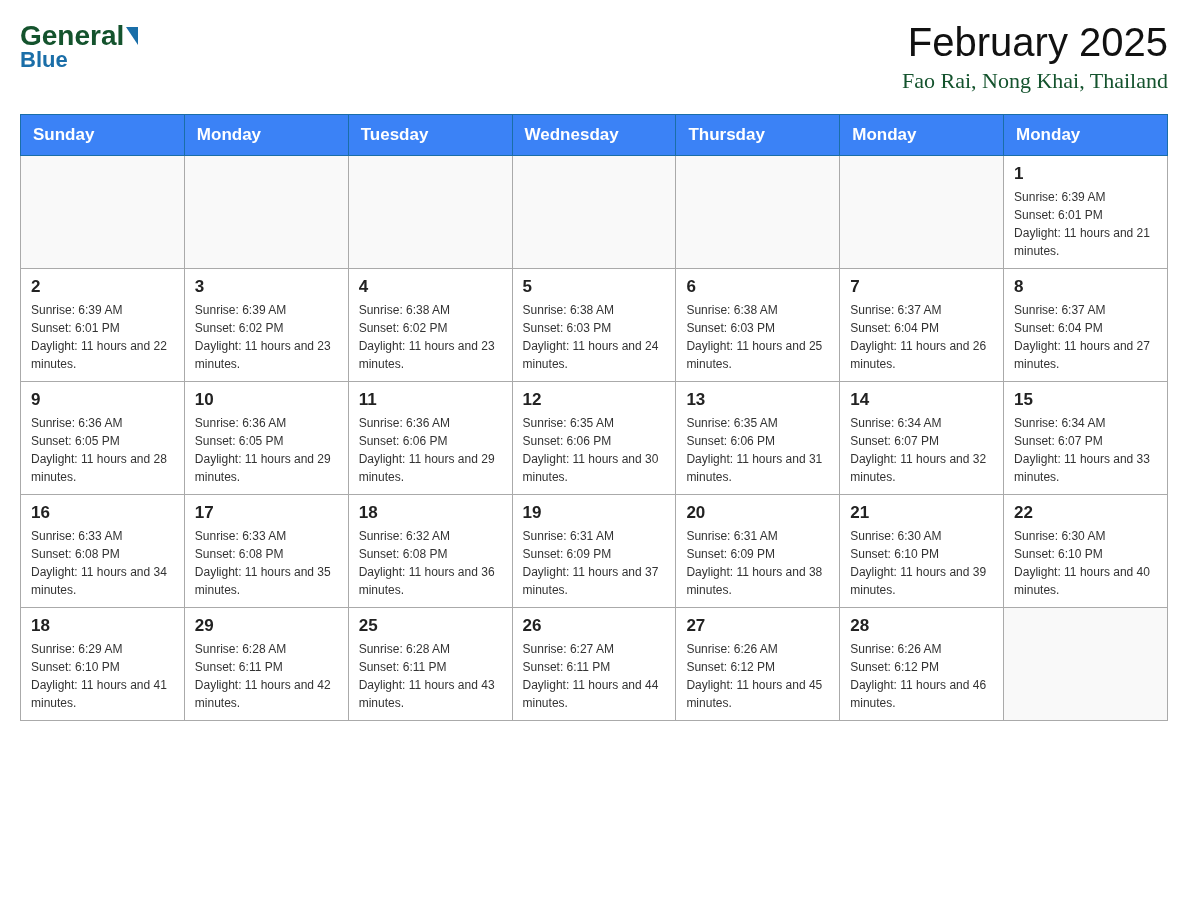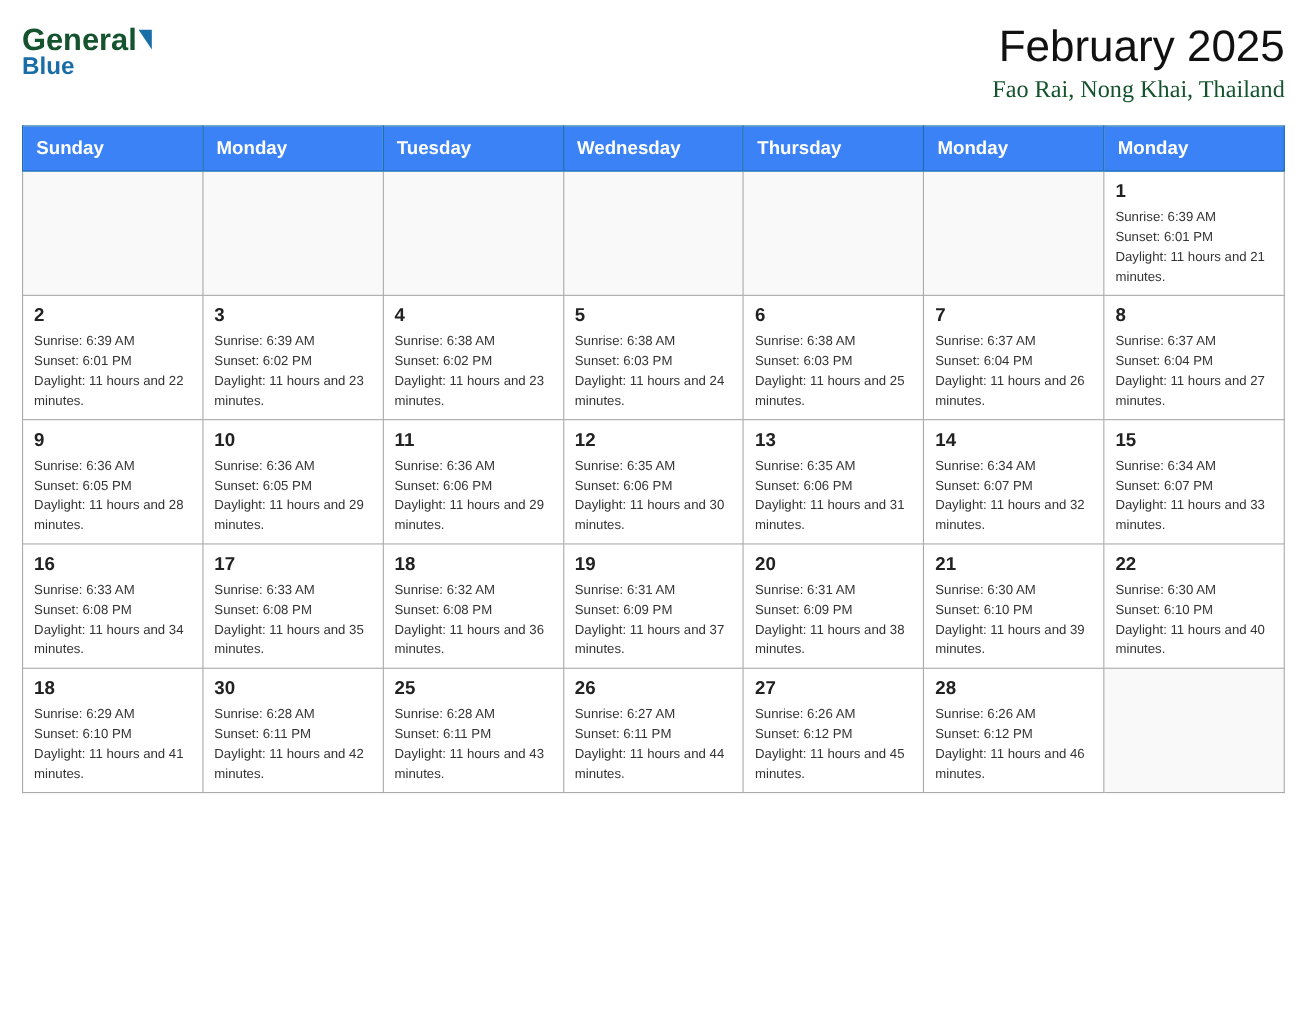--- a/index.html
+++ b/index.html
@@ -325,21 +325,21 @@
       <tr class="week-row">
         <td>
           <div class="day-number">18</div>
           <div class="day-info">
             <div>Sunrise: 6:29 AM</div>
             <div>Sunset: 6:10 PM</div>
             <div>Daylight: 11 hours and 41 minutes.</div>
           </div>
         </td>
         <td>
-          <div class="day-number">30</div>
+          <div class="day-number">29</div>
           <div class="day-info">
             <div>Sunrise: 6:28 AM</div>
             <div>Sunset: 6:11 PM</div>
             <div>Daylight: 11 hours and 42 minutes.</div>
           </div>
         </td>
         <td>
           <div class="day-number">25</div>
           <div class="day-info">
             <div>Sunrise: 6:28 AM</div>

